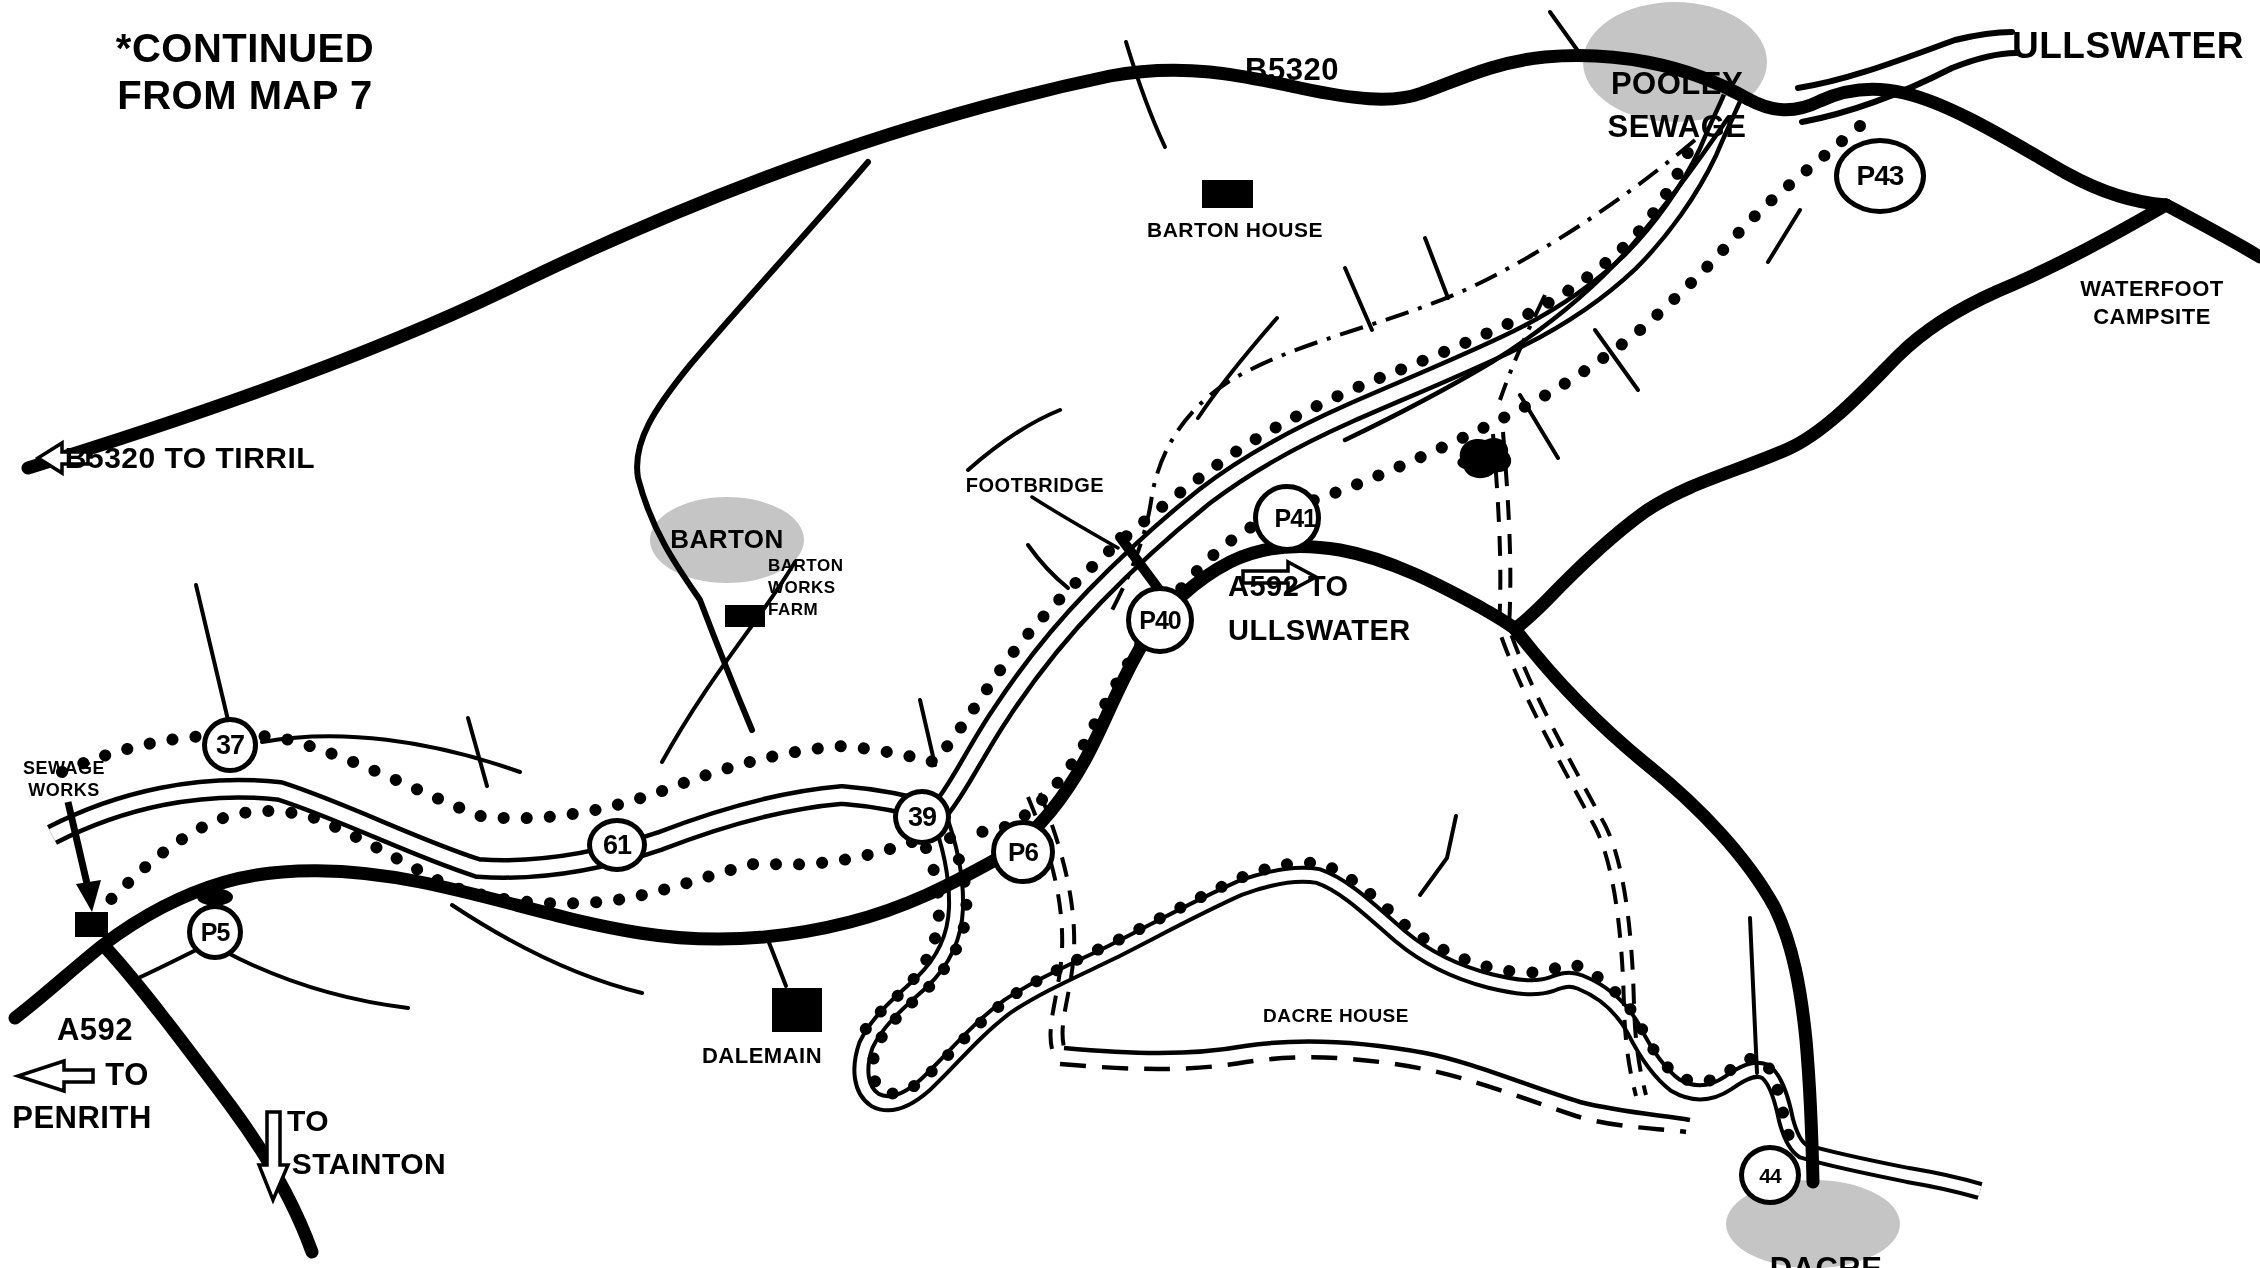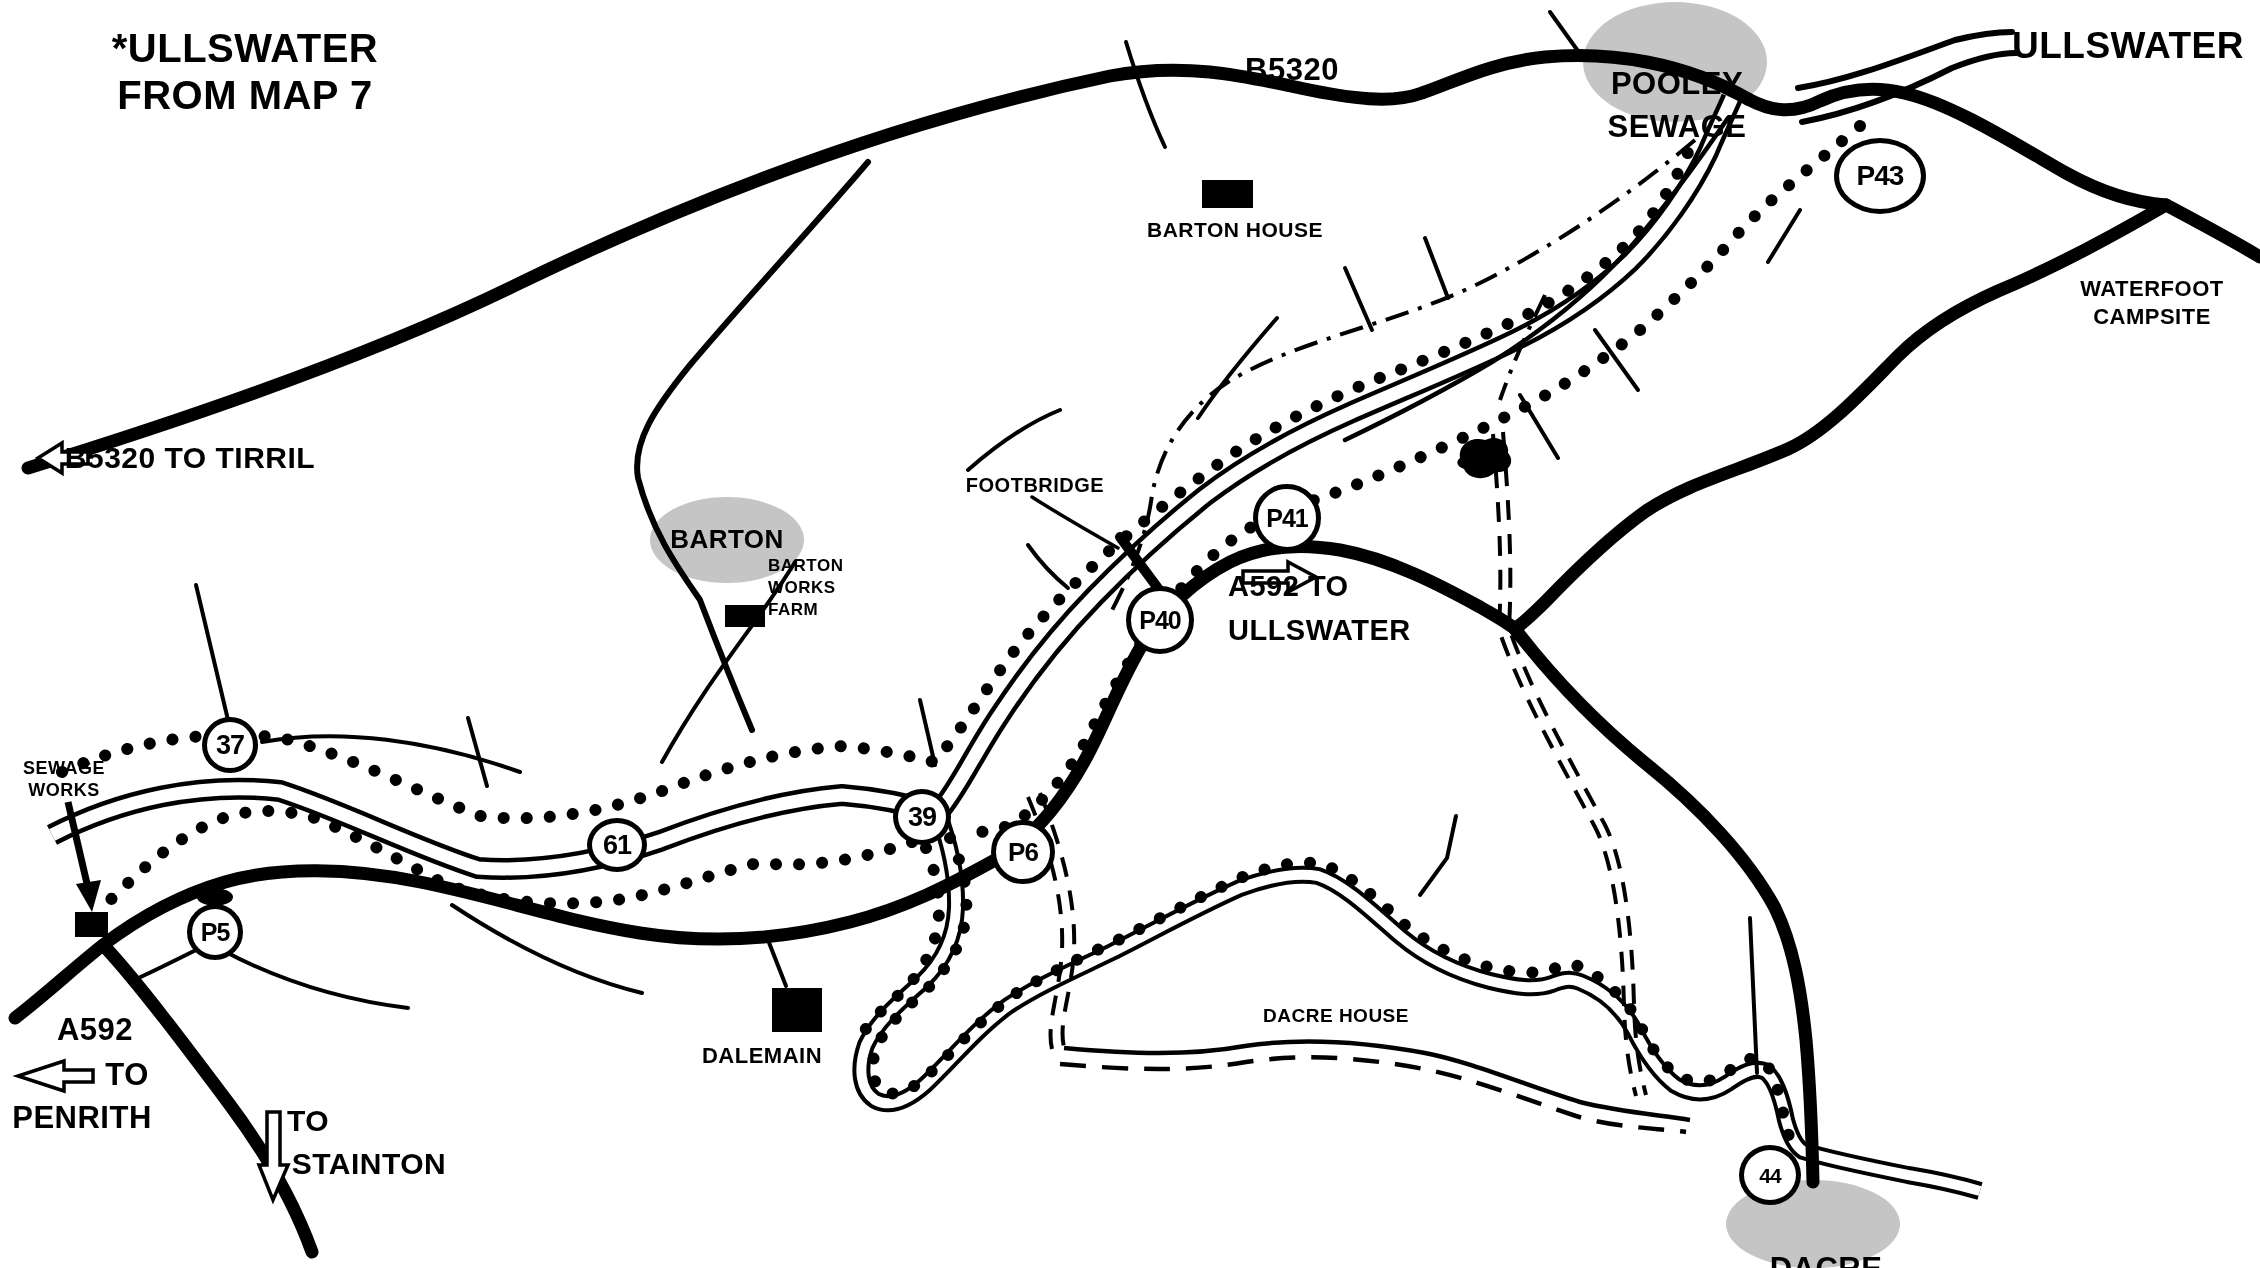--- a/index.html
+++ b/index.html
@@ -140,21 +140,21 @@
     <polygon points="1243,571 1288,571 1288,562 1316,577 1288,592 1288,583 1243,583" fill="var(--bg)" stroke="var(--ink)" stroke-width="3.5"></polygon>
     <g>
       <path d="M 68,802 L 88,888" stroke="var(--ink)" stroke-width="7" fill="none"></path>
       <polygon points="76,884 101,880 92,912" fill="var(--ink)"></polygon>
     </g>
   </g>
 </svg>
 
 <div id="labels-layer">
       <div class="map-label" style="left: 245px; top: 72px; font-size: 40px; line-height: 47px;">
-        <div>*ULLSWATER</div>
+        <div>*CONTINUED</div>
         <div>FROM MAP 7</div>
       </div>
       <div class="map-label" style="left: 1292px; top: 70px; font-size: 31px; line-height: 34px;">
         <div>B5320</div>
       </div>
       <div class="map-label" style="left: 2128px; top: 46px; font-size: 37px; line-height: 40px;">
         <div>ULLSWATER</div>
       </div>
       <div class="map-label" style="left: 2152px; top: 303px; font-size: 22px; line-height: 28px;">
         <div>WATERFOOT</div>
@@ -229,21 +229,21 @@
       </div>
       <div class="marker" style="left: 215px; top: 932px; width: 46px; height: 46px; font-size: 25px;">
         <span>P5</span>
       </div>
       <div class="marker" style="left: 1023px; top: 852px; width: 54px; height: 54px; font-size: 26px;">
         <span>P6</span>
       </div>
       <div class="marker" style="left: 1160px; top: 620px; width: 58px; height: 58px; font-size: 25px;">
         <span>P40</span>
       </div>
-      <div class="marker" style="left: 1287px; top: 518px; width: 58px; height: 58px; font-size: 25px;">
+      <div class="marker" style="left: 1287px; top: 518px; width: 58px; height: 58px; font-size: 25px; justify-content: flex-end;">
         <span>P41</span>
       </div>
       <div class="marker" style="left: 1880px; top: 176px; width: 82px; height: 66px; font-size: 28px;">
         <span>P43</span>
       </div>
     </div>
 
 </div>
 
 </body></html>

